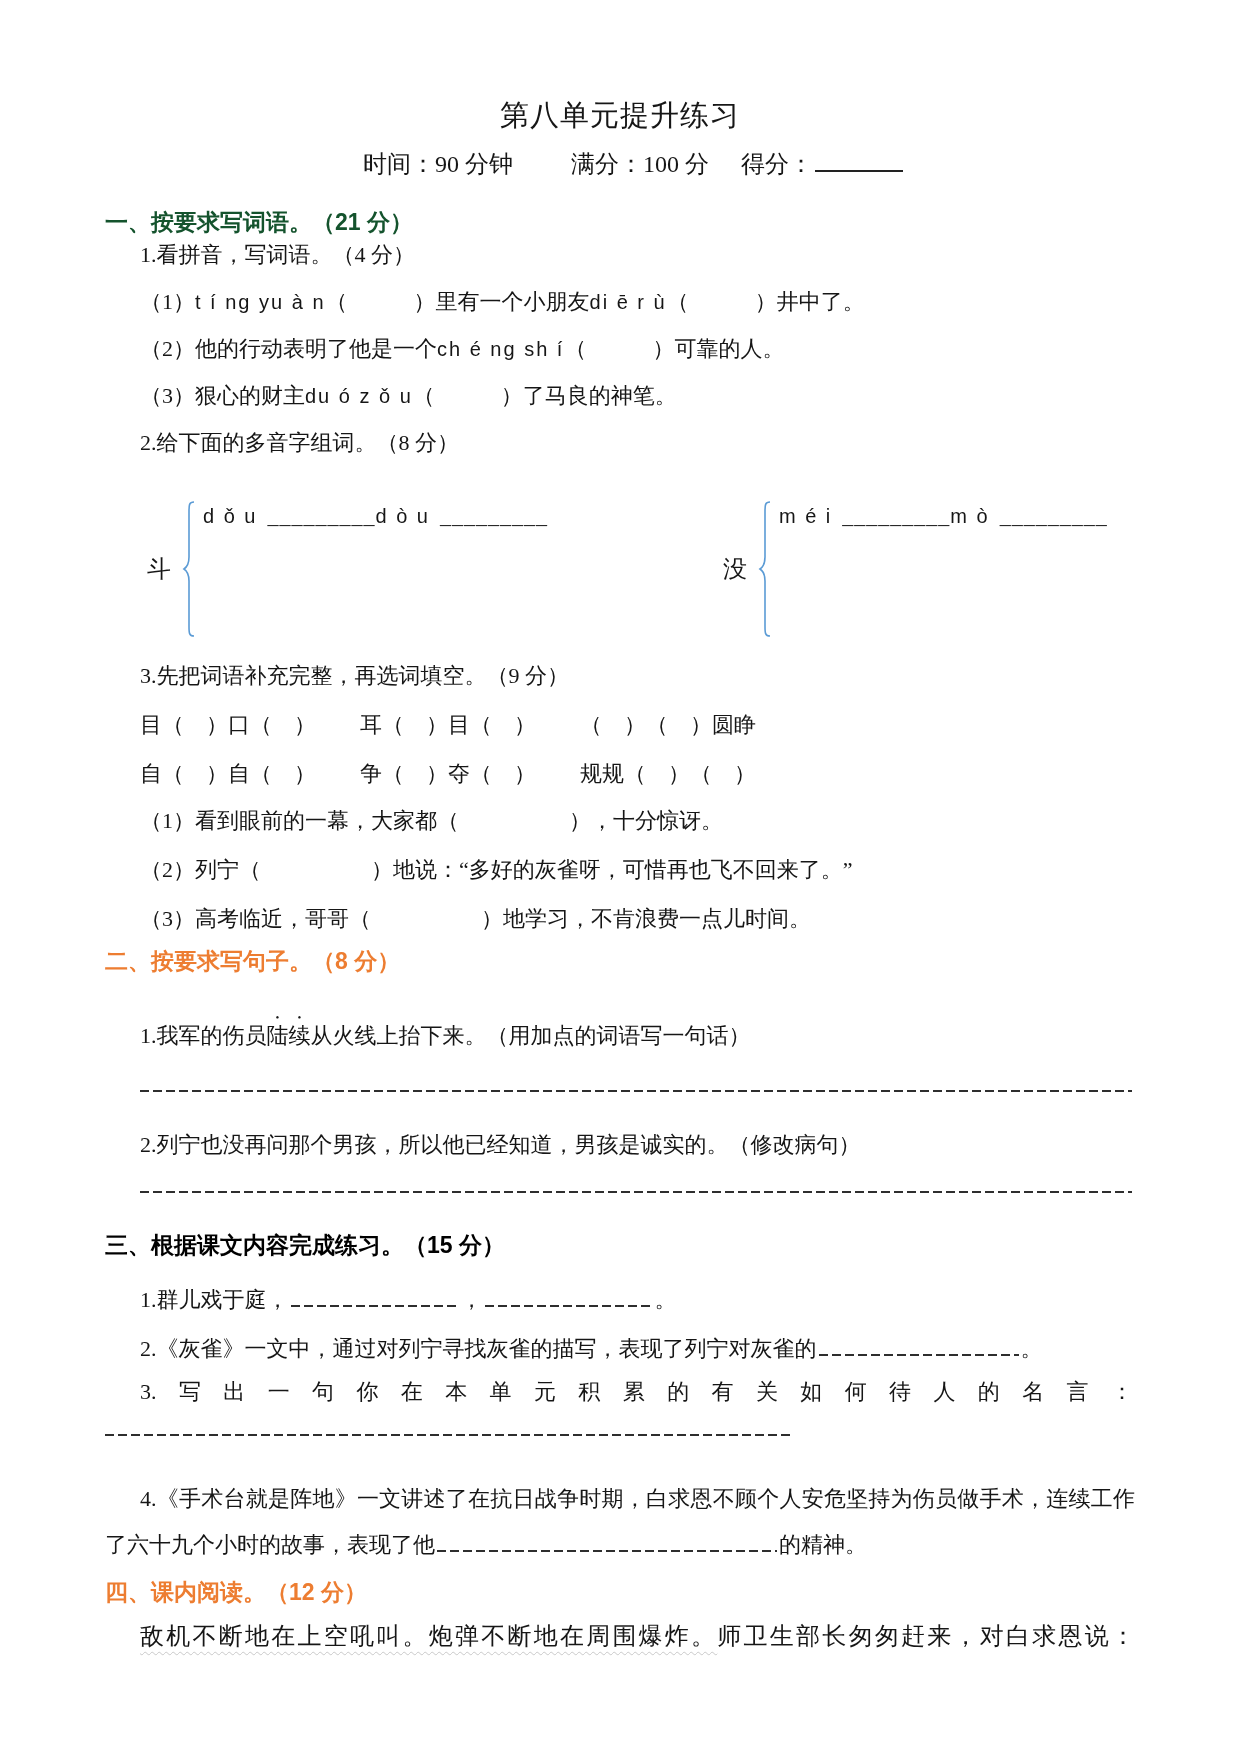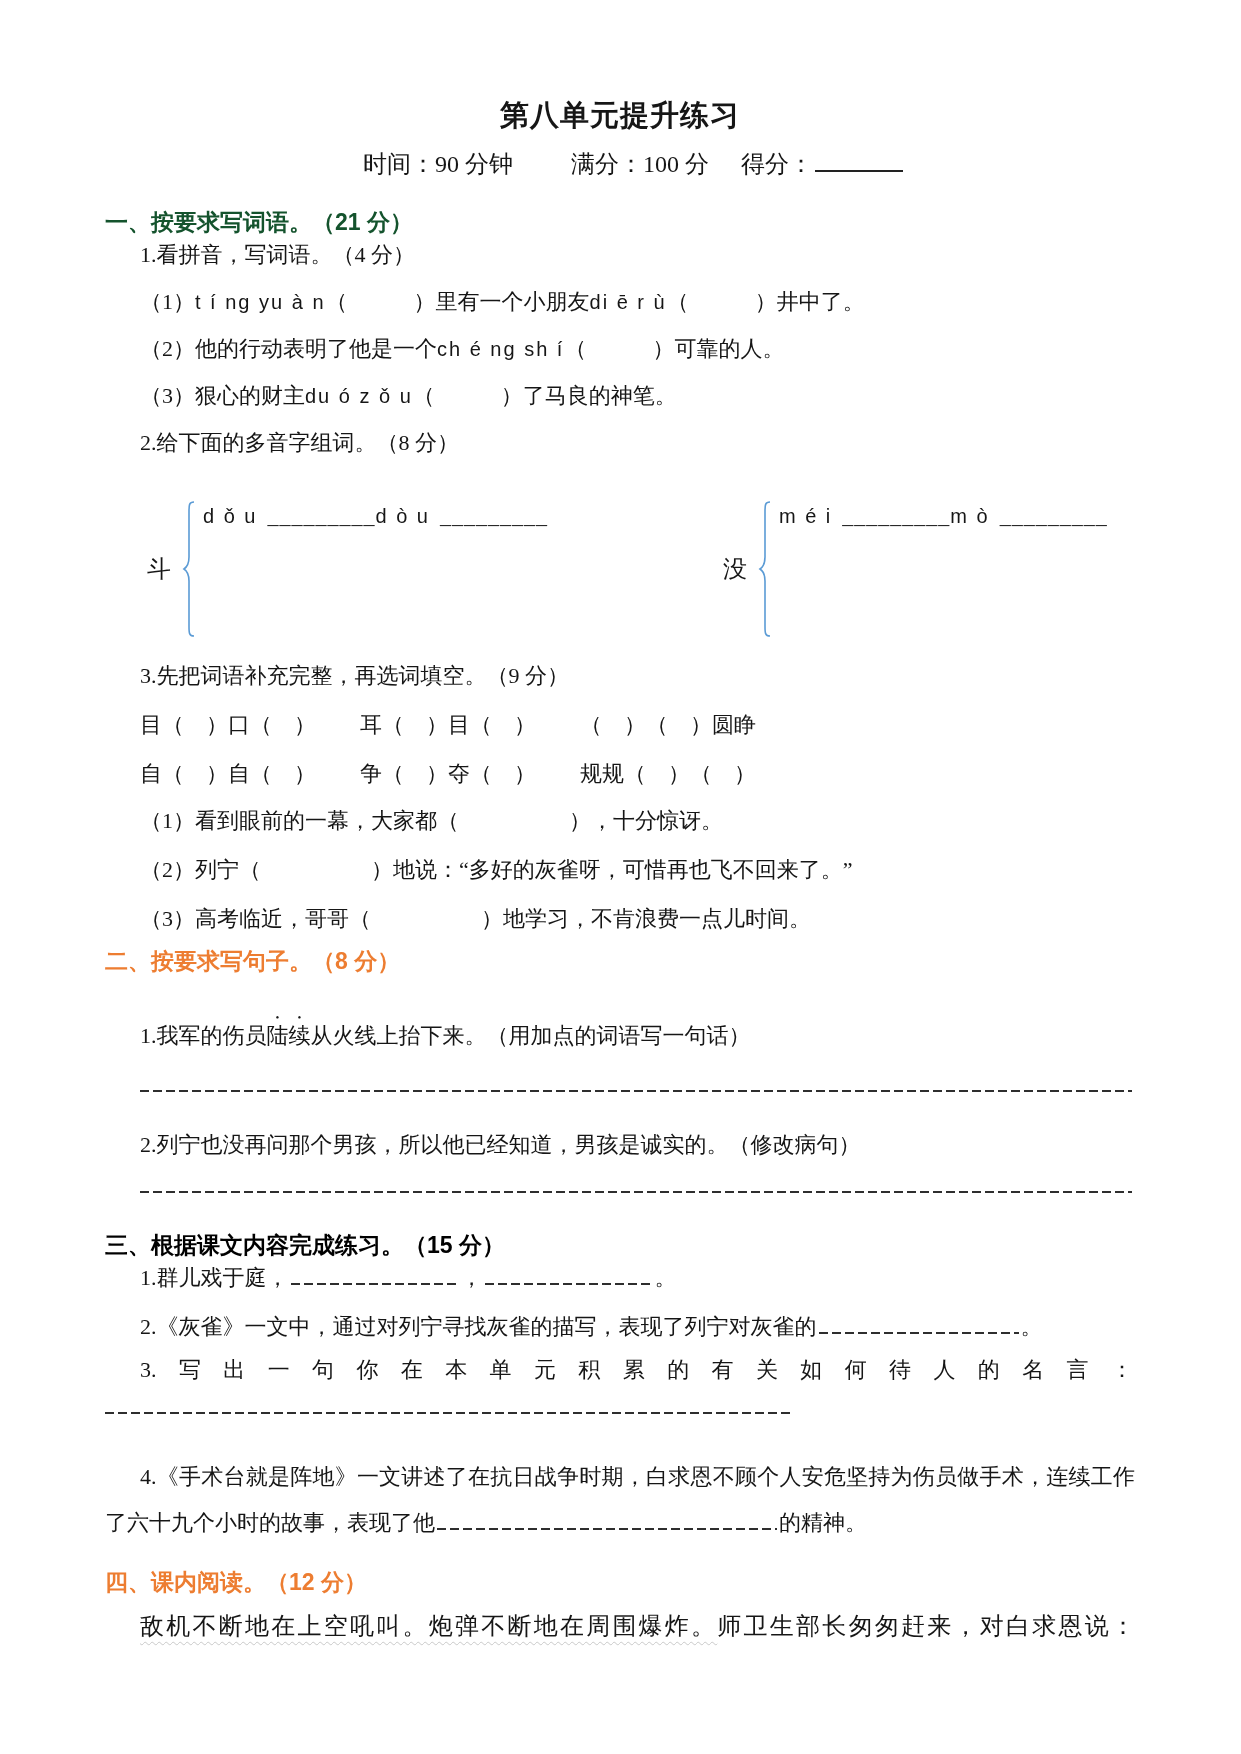--- a/index.html
+++ b/index.html
@@ -4,21 +4,21 @@
 <style>
   html,body{margin:0;padding:0;}
   body{
     width:1241px;height:1754px;overflow:hidden;box-sizing:border-box;
     background:#ffffff;color:#161616;
     padding:96px 106px 0 105px;
     font-family:"Liberation Serif","DejaVu Serif",serif;
     font-size:22px;
   }
   .title{
-    text-align:center;font-size:29px;font-weight:700;margin:0;
+    text-align:center;font-size:29px;font-weight:400;margin:0;
     letter-spacing:1px;
   }
   .meta{text-align:center;margin-top:12px;font-size:24px;}
   .meta .seg{margin:0 26px;}
   .score-blank{
     display:inline-block;width:88px;height:2px;background:#222;
     vertical-align:baseline;margin-left:2px;
   }
   .sec-h{
     font-family:"Liberation Sans","DejaVu Sans",sans-serif;
@@ -130,31 +130,31 @@
   <div class="line" style="margin-top:34px">
     <span>1.我军的伤员</span><span class="emph">陆续</span><span>从火线上抬下来。（用加点的词语写一句话）</span>
   </div>
   <div class="dashline" style="margin-top:38px;width:992px"></div>
   <div class="line" style="margin-top:36px">2.列宁也没再问那个男孩，所以他已经知道，男孩是诚实的。（修改病句）</div>
   <div class="dashline" style="margin-top:30px;width:992px"></div>
 </section>
 
 <section>
   <div class="sec-h" style="margin-top: 36px; color: #000000;">三、根据课文内容完成练习。（15 分）</div>
-  <div class="line" style="">
+  <div class="line" style="margin-top:22px">
     <span>1.群儿戏于庭，</span><span class="dblank w168"></span><span>，</span><span class="dblank w168"></span><span>。</span>
   </div>
   <div class="line" style="margin-top:16px">
     <span>2.《灰雀》一文中，通过对列宁寻找灰雀的描写，表现了列宁对灰雀的</span><span class="dblank w200"></span><span>。</span>
   </div>
   <div class="line jlast" style="margin-top:10px">3.写出一句你在本单元积累的有关如何待人的名言：</div>
   <div class="dashline short" style="margin-top:26px"></div>
   <div class="para" style="margin-top:40px">
     <span>4.《手术台就是阵地》一文讲述了在抗日战争时期，白求恩不顾个人安危坚持为伤员做手术，连续工作了六十九个小时的故事，表现了他</span><span class="dblank w340"></span><span>的精神。</span>
   </div>
 </section>
 
 <section>
-  <div class="sec-h" style="margin-top: 20px; color: rgb(237, 125, 49);">四、课内阅读。（12 分）</div>
+  <div class="sec-h" style="margin-top: 8px; color: rgb(237, 125, 49);">四、课内阅读。（12 分）</div>
   <div class="passage" style="margin-top:10px">
     <span class="wavy">敌机不断地在上空吼叫。炮弹不断地在周围爆炸。</span><span>师卫生部长匆匆赶来，对白求恩说：</span>
   </div>
 </section>
 
 </body></html>

